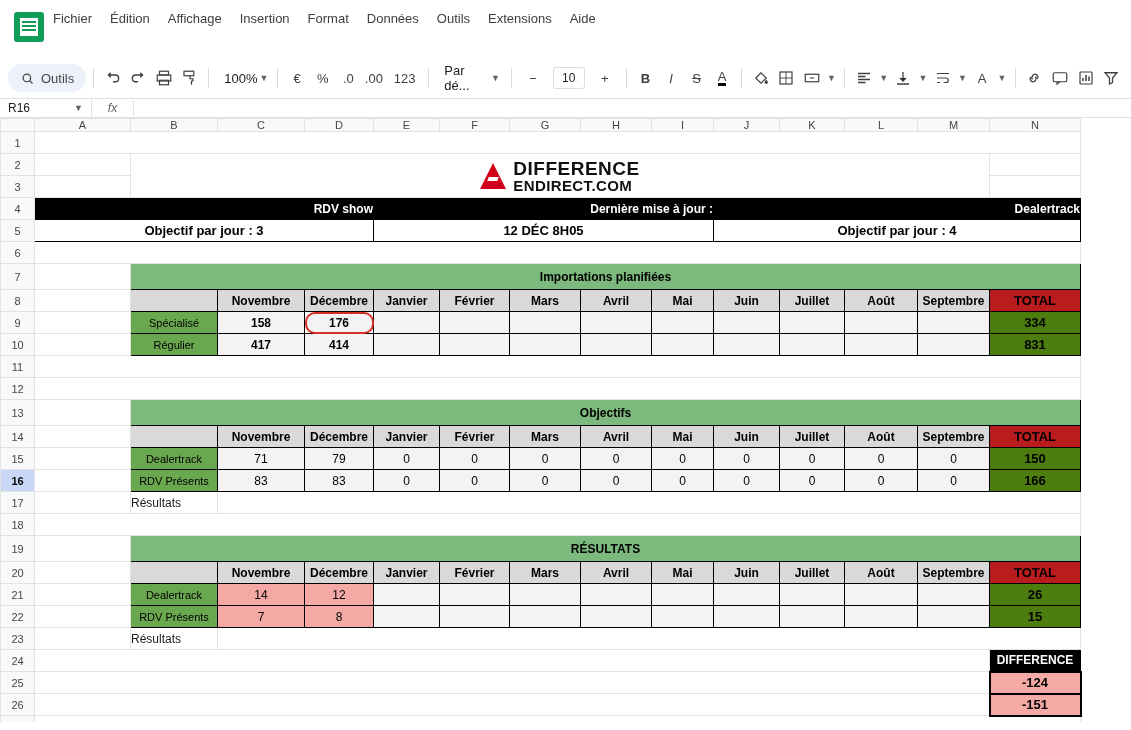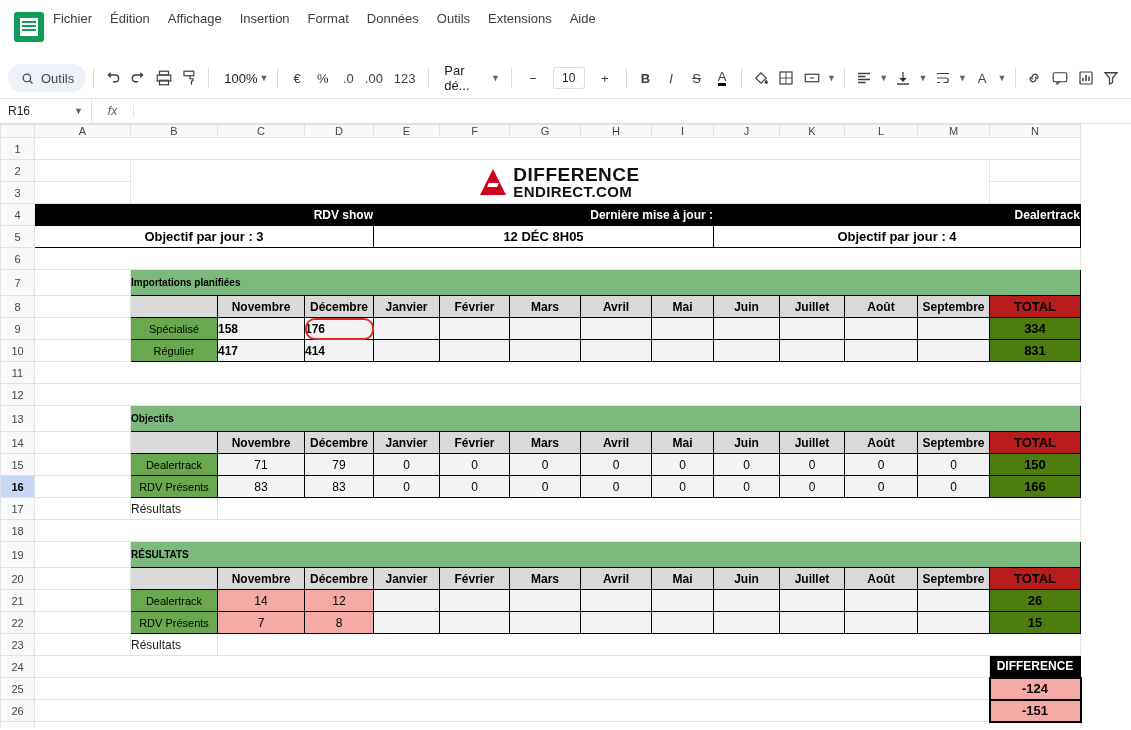--- a/index.html
+++ b/index.html
@@ -61,21 +61,21 @@
     display: flex; align-items: center; justify-content: center; font-size: 12px;
   }
   .caret { font-size: 9px; color: #5f6368; }
   .bold { font-weight: bold; }
   .ital { font-style: italic; }
   .strike { text-decoration: line-through; }
   .underA { border-bottom: 3px solid #000; line-height: 13px; }
 
   
   .formulabar {
-    display: flex; align-items: center; height: 26px;
+    display: flex; align-items: center; height: 20px;
     border-top: 1px solid #e0e0e0; border-bottom: 1px solid #e0e0e0;
     font-size: 12px;
   }
   .namebox {
     width: 92px; height: 100%; display: flex; align-items: center;
     justify-content: space-between; padding: 0 8px;
     border-right: 1px solid #e0e0e0;
   }
   .fx { width: 42px; text-align: center; color: #5f6368; font-style: italic; border-right: 1px solid #e0e0e0; }
   .formula-input { flex: 1; padding-left: 8px; }
@@ -89,26 +89,26 @@
     background: #f8f9fa; color: #444746; font-size: 11px; font-weight: normal;
     text-align: center; border: 1px solid #e1e3e1;
   }
   .corner { background: #f8f9fa; border: 1px solid #e1e3e1; }
   .rowhdr { height: 22px; }
   .cell { border: 1px solid #e1e3e1; height: 22px; font-size: 12px; overflow: hidden; white-space: nowrap; }
 
   
   .blk { background: #000; color: #fff; font-weight: bold; text-align: right; font-size: 12px; border: 1px solid #000; }
   .blk2 { background: #fff; color: #000; font-weight: bold; text-align: center; font-size: 13px; border: 1px solid #000; }
-  .grn-hdr { background: #7cb97c; color: #000; font-weight: bold; font-size: 10px; border: 1px solid #000; }
+  .grn-hdr { background: #7cb97c; color: #000; font-weight: bold; text-align: center; font-size: 12px; border: 1px solid #000; }
   .mon-hdr { background: #d9d9d9; color: #000; font-weight: bold; text-align: center; font-size: 12px; border: 1px solid #000; }
   .mon-hdr.blank { background: #d9d9d9; }
   .tot-hdr { background: #b91c1c; color: #000; font-weight: bold; text-align: center; font-size: 13px; border: 1px solid #000; }
   .lbl-grn { background: #6aa84f; color: #000; font-weight: normal; text-align: center; font-size: 11px; border: 1px solid #000; }
-  .val { background: #f3f3f3; color: #000; font-weight: bold; text-align: left; font-size: 12px; border: 1px solid #000; }
+  .val { background: #f3f3f3; color: #000; font-weight: bold; text-align: center; font-size: 12px; border: 1px solid #000; }
   .val-plain { background: #f3f3f3; color: #000; text-align: center; font-size: 12px; border: 1px solid #000; }
   .val-red { background: #f4a9a4; color: #000; text-align: center; font-size: 12px; border: 1px solid #000; }
   .tot-val { background: #4d7c0f; color: #000; font-weight: bold; text-align: center; font-size: 13px; border: 1px solid #000; }
   .empty-g { background: #f3f3f3; border: 1px solid #000; }
   .plain-txt { text-align: left; padding-left: 4px; font-size: 12px; }
   .diff-hdr { background: #000; color: #fff; font-weight: bold; text-align: center; font-size: 12px; border: 1px solid #000; }
   .diff-val { background: #f4a9a4; color: #000; font-weight: bold; text-align: center; font-size: 13px; border: 2px solid #000; }
 
   .logo-cell { text-align: center; vertical-align: middle; }
   .logo {

